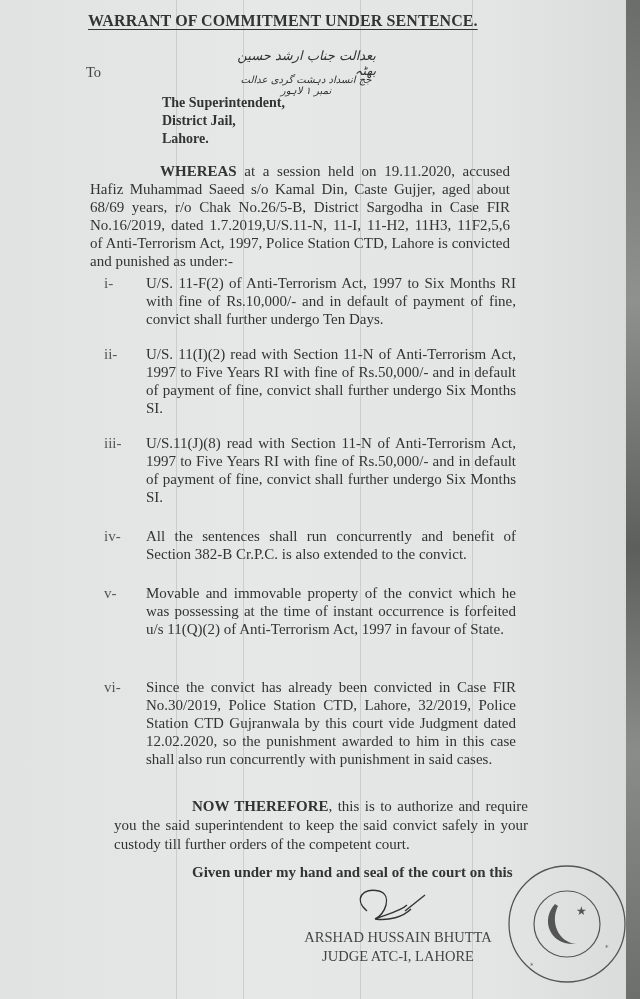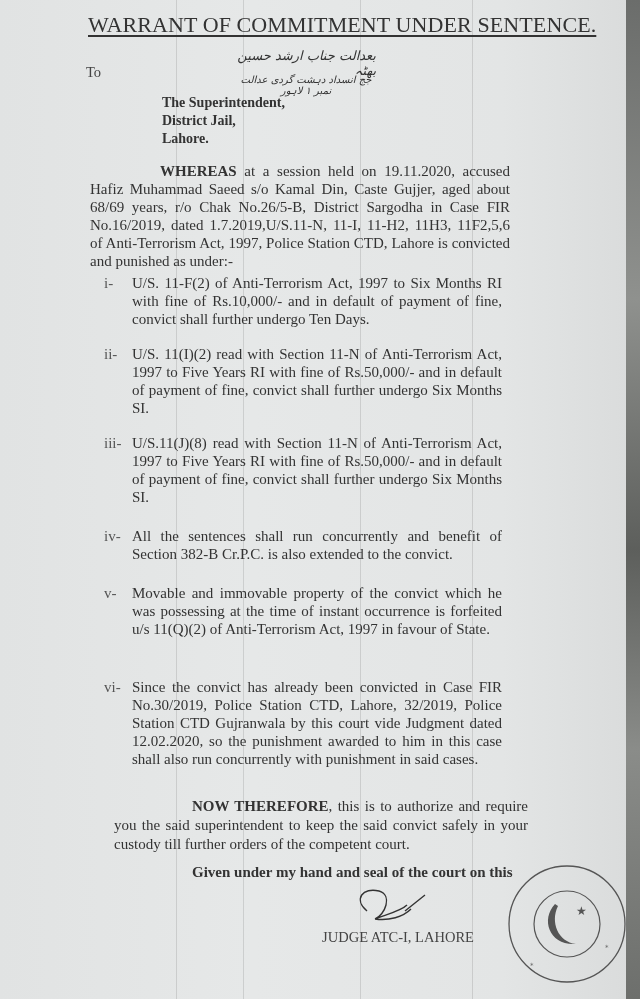--- a/index.html
+++ b/index.html
@@ -14,21 +14,21 @@
     position: absolute; left: 0; top: 0; width: 628px; height: 999px;
     background: linear-gradient(90deg, #e1e3e3 0%, #e6e8e8 40%, #e3e5e5 80%, #dadcdc 100%);
   }
   .edge {
     position: absolute; right: 0; top: 0; width: 14px; height: 999px;
     background: linear-gradient(180deg, #6b6d6b 0%, #8f918e 30%, #5d5f5c 55%, #8a8c89 75%, #6d6f6c 100%);
   }
   .fold { position: absolute; top: 0; height: 999px; width: 1px; background: rgba(90,90,90,0.18); }
   .title {
     position: absolute; left: 88px; top: 12px;
-    font-size: 22px; font-weight: normal; letter-spacing: 0.1px;
+    font-size: 16px; font-weight: bold; letter-spacing: 0.1px;
     text-decoration: underline; text-underline-offset: 3px;
     color: #333;
   }
   .urdu {
     position: absolute; font-family: "DejaVu Sans", sans-serif;
     direction: rtl; color: #333; font-style: italic;
   }
   .urdu1 { left: 236px; top: 48px; font-size: 13px; width: 140px; text-align: right; font-style: italic; }
   .urdu2 { left: 236px; top: 74px; font-size: 10px; width: 140px; text-align: center; }
   .to { position: absolute; left: 86px; top: 64px; font-size: 14.5px; color: #444; }
@@ -37,21 +37,21 @@
     font-size: 14px; font-weight: bold; line-height: 18px; color: #333;
   }
   .para {
     position: absolute; left: 90px; width: 420px;
     font-size: 15px; line-height: 18px; text-align: justify; color: #333;
   }
   .para b { font-weight: bold; }
   .whereas { top: 162px; text-indent: 70px; }
   .item { position: absolute; left: 104px; width: 412px; font-size: 15px; line-height: 18px; color: #333; }
   .item .num { position: absolute; left: 0; top: 0; width: 40px; color: #555; }
-  .item .txt { position: absolute; left: 28px; width: 370px; text-align: justify; }
+  .item .txt { position: absolute; left: 42px; width: 370px; text-align: justify; }
   .now { top: 797px; left: 114px; width: 414px; text-indent: 78px; line-height: 19px; }
   .given { position: absolute; left: 96px; top: 862px; font-size: 15px; color: #333; line-height: 20px; width: 440px; }
   .given .l1 { padding-left: 96px; font-weight: bold; }
   .given sup { font-size: 9px; }
   .judge {
     position: absolute; left: 298px; top: 928px; font-size: 14.5px; line-height: 19px;
     text-align: center; color: #444; width: 200px;
   }
   .stamp { position: absolute; left: 500px; top: 860px; width: 130px; height: 125px; }
   .sig { position: absolute; left: 345px; top: 885px; width: 90px; height: 50px; }
@@ -110,20 +110,21 @@
 
 <div class="given">
   <div class="l1">Given under my hand and seal of the court on this</div>
 </div>
 
 <svg class="sig" viewBox="0 0 90 50">
   <path d="M22 26 C 8 14, 18 2, 34 6 C 48 10, 40 30, 30 34 C 40 30, 56 26, 62 20 M30 34 C 44 36, 58 32, 66 24 M60 26 L80 10" stroke="#333" stroke-width="1.4" fill="none"></path>
 </svg>
 
 <div class="judge">
+  <div>ARSHAD HUSSAIN BHUTTA</div>
   <div>JUDGE ATC-I, LAHORE</div>
 </div>
 
 <svg class="stamp" viewBox="0 0 130 125">
   <circle cx="67" cy="64" r="58" stroke="#555" stroke-width="1.3" fill="none"></circle>
   <circle cx="67" cy="64" r="33" stroke="#555" stroke-width="1.2" fill="none"></circle>
   <path d="M55 44 C 40 60, 50 86, 76 84 C 58 82, 50 62, 58 46 Z" fill="#555"></path>
   <text x="76" y="55" font-size="12" fill="#555" font-family="DejaVu Sans, sans-serif">★</text>
   <text x="30" y="108" font-size="7" fill="#666" font-family="DejaVu Sans, sans-serif">*</text>
   <text x="105" y="90" font-size="7" fill="#666" font-family="DejaVu Sans, sans-serif">*</text>

